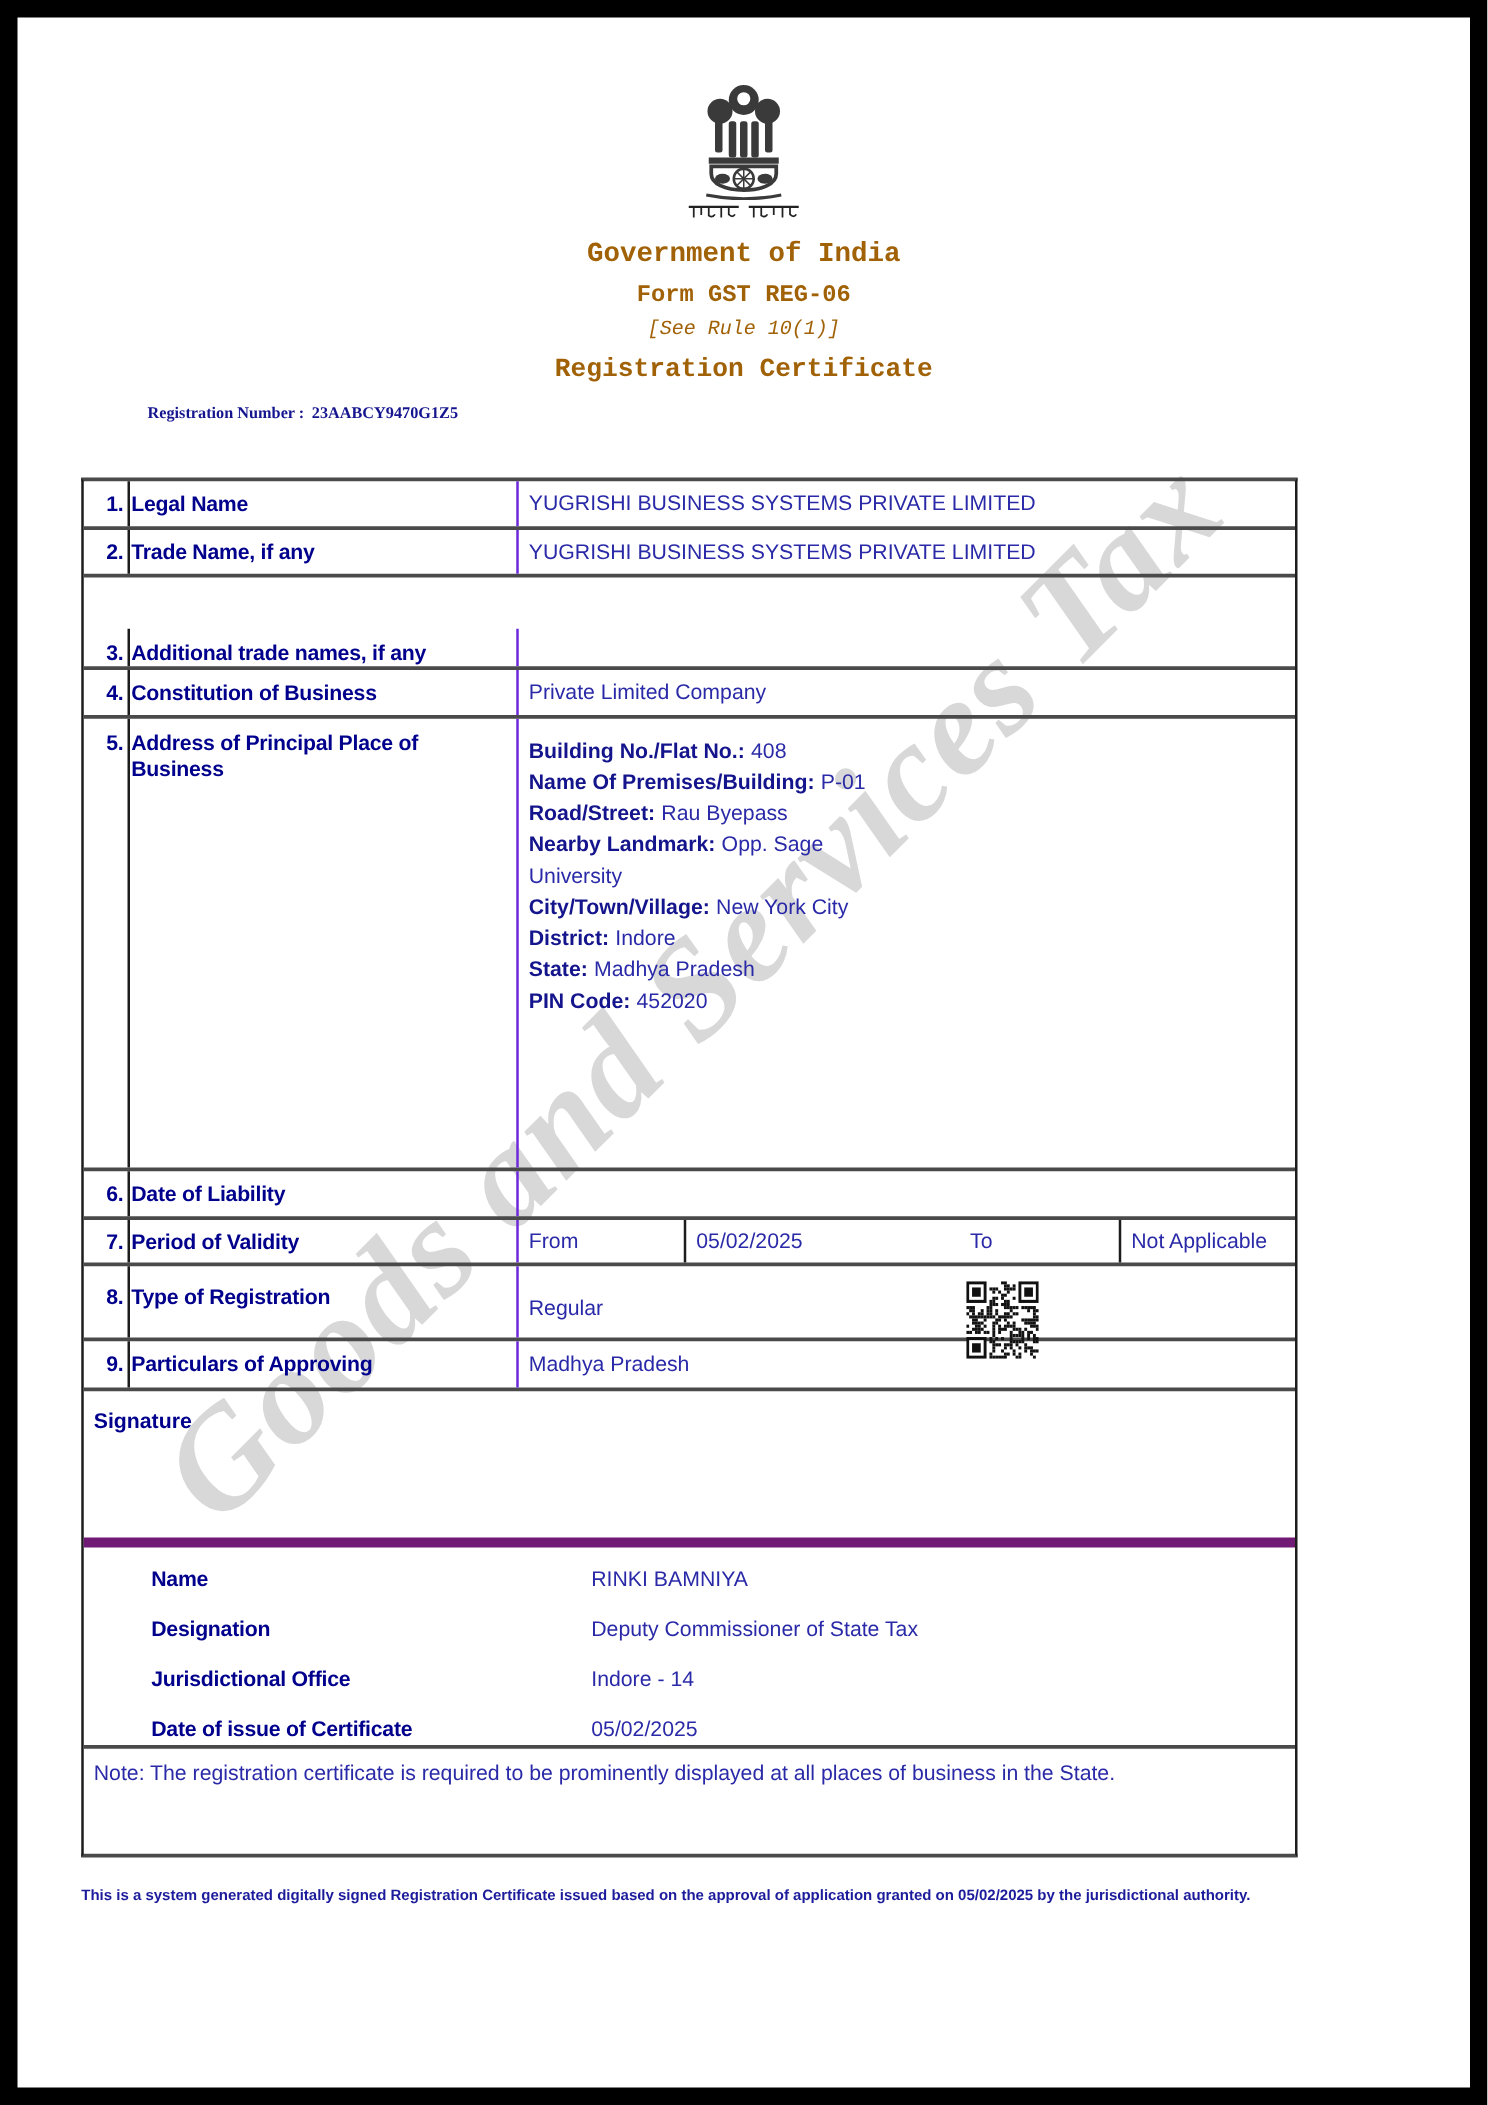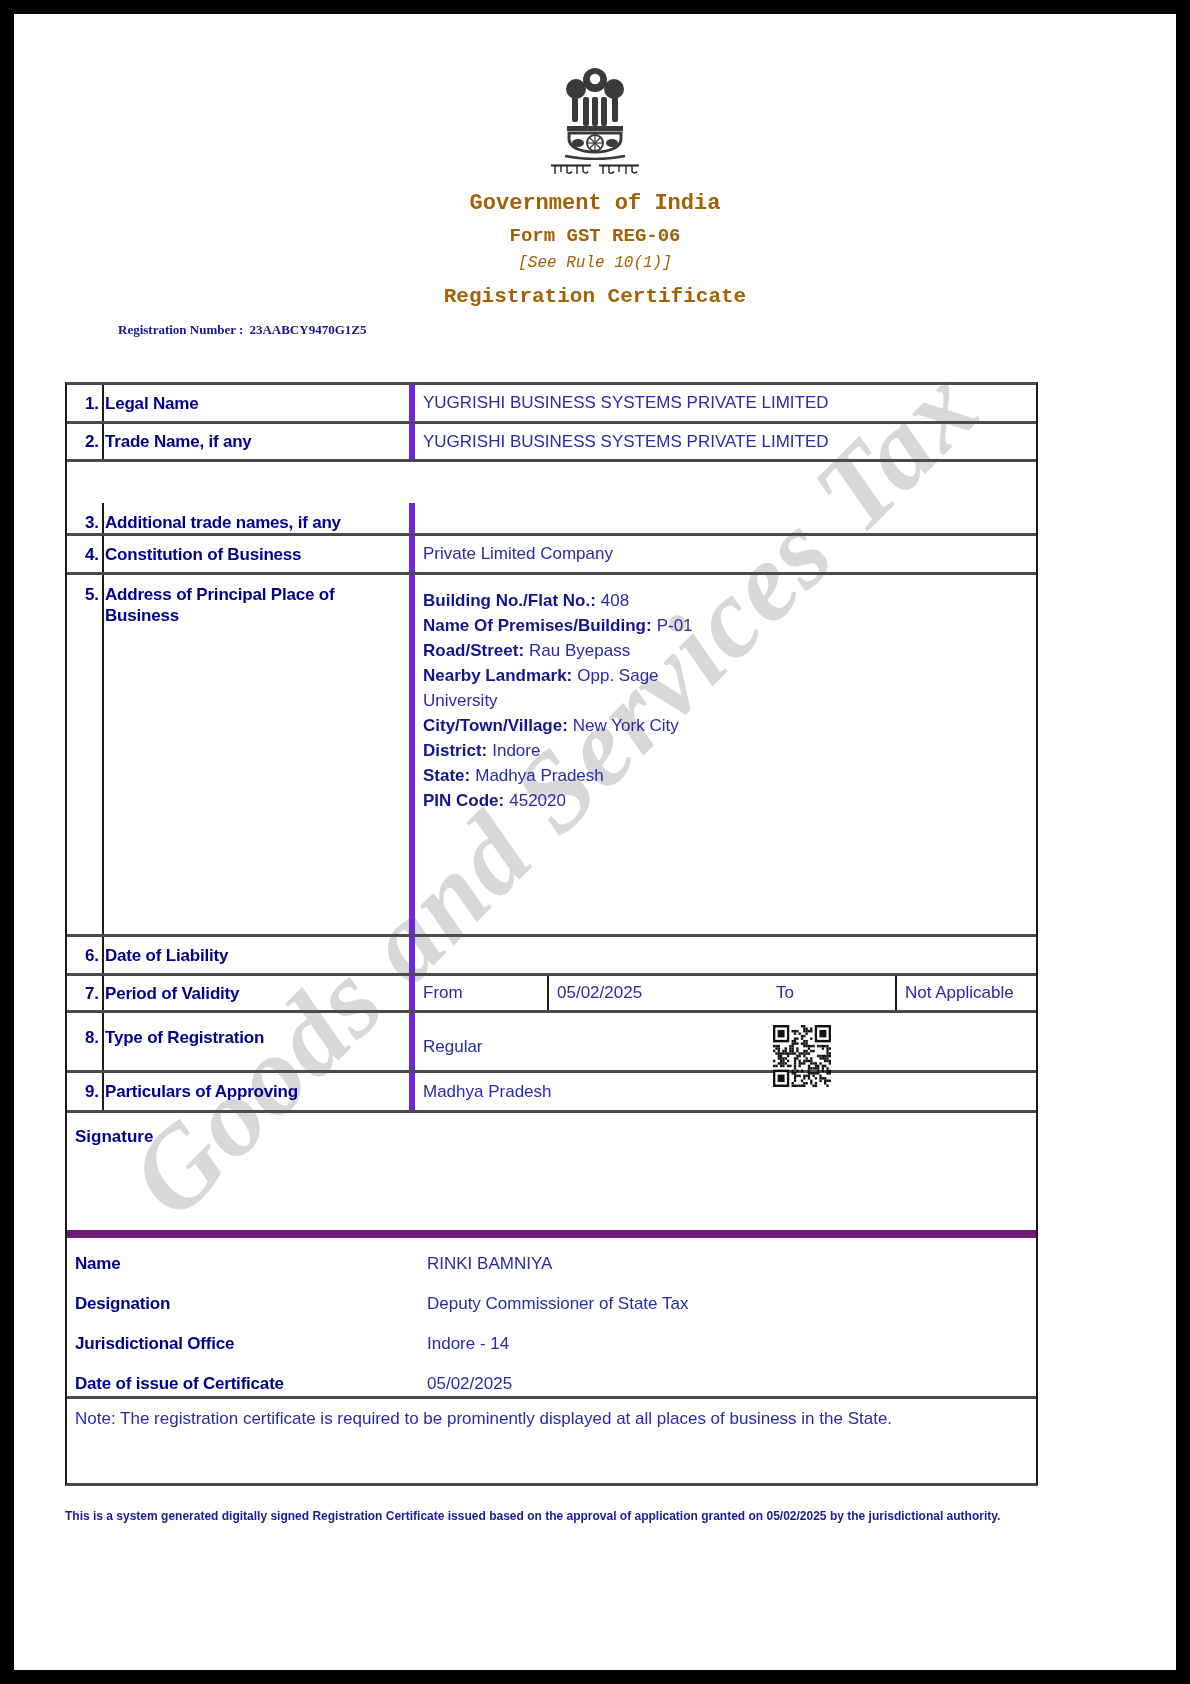--- a/index.html
+++ b/index.html
@@ -34,21 +34,21 @@
   
   .gst-table{
     margin:44px 0 0 51px; width:973px; box-sizing:border-box;
     border:2px solid #1c1c1c; border-top:3px solid #4a4a4a; border-bottom:3px solid #4a4a4a;
     font-size:17px;
   }
   .trow{display:flex; box-sizing:border-box; border-bottom:3px solid #4a4a4a;}
   .trow:last-child{border-bottom:none;}
   .c-lbl{
     position:relative; width:348px; flex:0 0 348px; box-sizing:border-box;
-    border-right:6px solid #6d28d9;
+    border-right:2px solid #6d28d9;
     color:#00008c; font-weight:bold; letter-spacing:-0.2px;
   }
   .c-lbl::before{ 
     content:''; position:absolute; left:35px; top:0; bottom:0; width:2px; background:#1c1c1c;
   }
   .lblin{padding-left:38px; padding-right:52px; line-height:21px;}
   .lblin .num{display:inline-block; width:20px; margin-left:-20px;}
   .c-val{flex:1 1 auto; box-sizing:border-box; color:#2a2aa8; position:relative;}
   .vc{display:flex; align-items:center;}       
   .tp9 {padding-top:9px;}                      
@@ -63,21 +63,21 @@
   .c-date{flex:0 0 348px; box-sizing:border-box; border-right:2px solid #1c1c1c;
           color:#2a2aa8; padding-left:8px; position:relative;}
   .c-date .to{position:absolute; left:227px;}
   .c-na{flex:1 1 auto; color:#2a2aa8; padding-left:8px;}
   .reg-type-lbl{padding-top:14px;}
   .reg-type-val{padding:24px 0 0 8px;}
   .qr{position:absolute; left:358px; top:12px; width:58px; height:62px;}
   
   .sigrow{height:125px; box-sizing:border-box; border-bottom:8px solid #701a75;
           color:#00008c; font-weight:bold; padding:14px 0 0 8px;}
-  .officer{height:161px; box-sizing:border-box; border-bottom:3px solid #4a4a4a; padding-top:6px;}
+  .officer{height:161px; box-sizing:border-box; border-bottom:3px solid #4a4a4a; padding-top:6px;padding-left:46px;}
   .orow{display:flex; align-items:center; height:40px;}
   .olbl{flex:0 0 360px; padding-left:8px; box-sizing:border-box;
         color:#00008c; font-weight:bold; letter-spacing:-0.2px;}
   .oval{color:#2a2aa8;}
   .noterow{height:84px; box-sizing:border-box; color:#2a2aa8; padding:10px 10px 0 8px;}
   
   .footer{
     margin:14px 0 0 51px; width:995px; color:#1b1b9b; font-weight:bold;
     font-size:12px; line-height:33px;
   }

